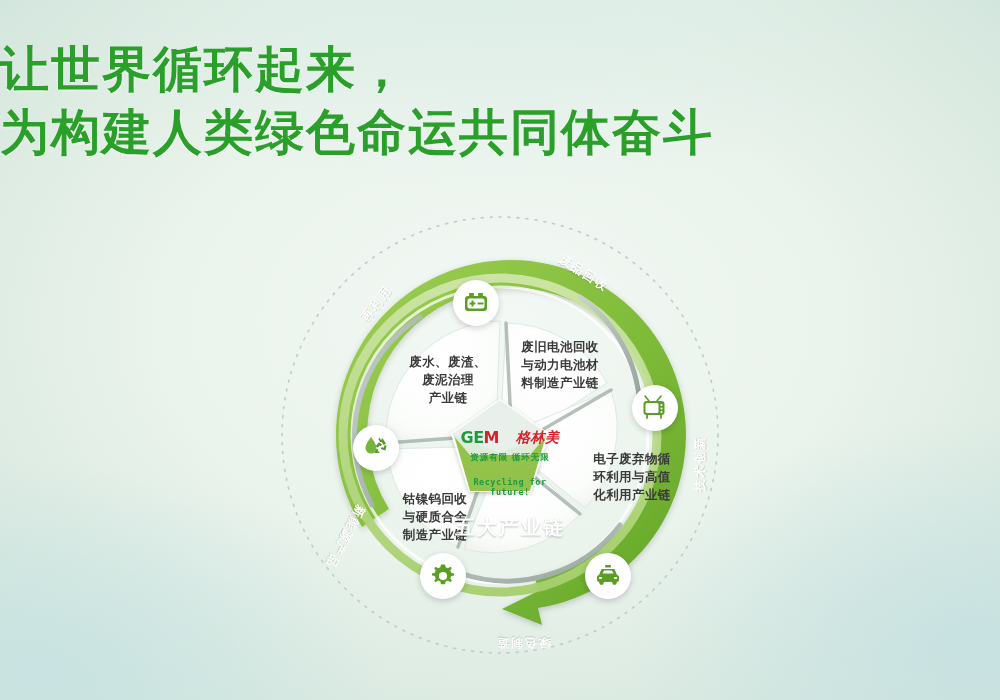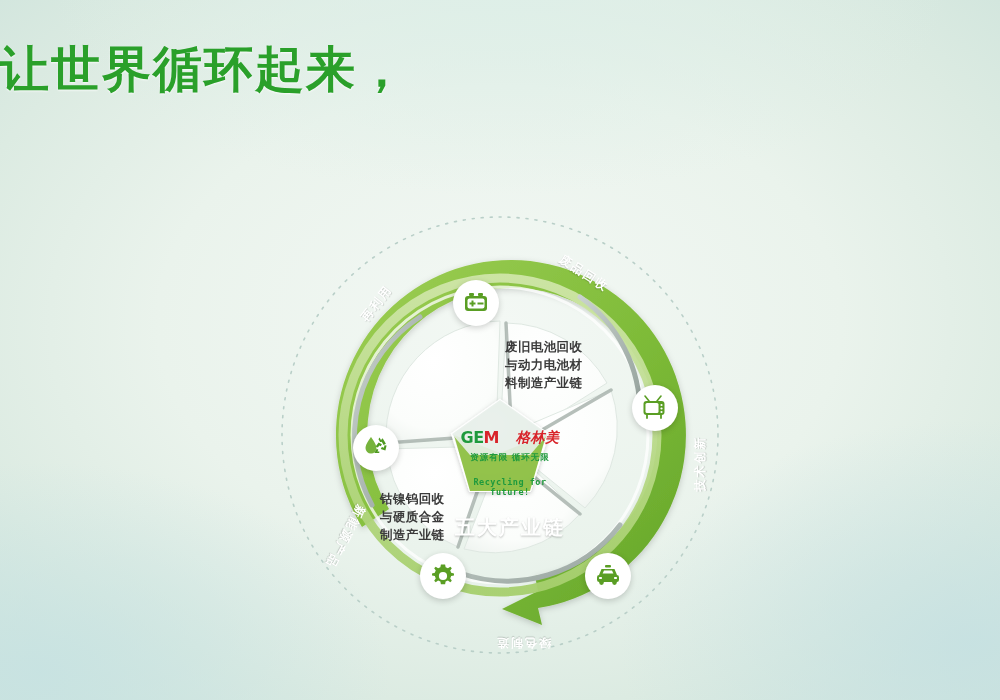--- a/index.html
+++ b/index.html
@@ -38,21 +38,21 @@
   .bubble{
     position:absolute;width:46px;height:46px;border-radius:50%;
     background:#fff;box-shadow:0 2px 6px rgba(0,0,0,.18);
     display:flex;align-items:center;justify-content:center;
   }
   .bubble svg{display:block;}
 
   
   .cap{
     position:absolute;color:#3b3b3b;font-size:12.5px;line-height:1.45;
-    font-weight:bold;letter-spacing:.4px;white-space:pre-line;
+    text-align:center;font-weight:bold;letter-spacing:.4px;white-space:pre-line;
   }
 
   
   .logo{
     position:absolute;left:455px;top:428px;width:110px;text-align:center;
   }
   .logo .row1{display:flex;align-items:center;justify-content:center;gap:17px;}
   .logo .gem{
     font-size:16px;font-weight:bold;color:#1f9a3d;letter-spacing:-.5px;
     font-family:"DejaVu Sans",sans-serif;
@@ -73,20 +73,21 @@
     text-shadow:0 1px 1px rgba(0,0,0,.18);white-space:nowrap;
   }
 </style>
 </head>
 <body>
 
 <div class="bg-wash"></div>
 
 <div class="title">
   <span class="l1">让世界循环起来，</span>
+  <span class="l2">为构建人类绿色命运共同体奋斗</span>
 </div>
 
 <div class="diagram">
   <svg width="440" height="460" viewBox="0 0 440 460" xmlns="http://www.w3.org/2000/svg">
     <defs>
       <linearGradient id="gOuterTop" x1="0" y1="0" x2="1" y2="1">
         <stop offset="0%" stop-color="#9fcf56"></stop>
         <stop offset="55%" stop-color="#7ebb38"></stop>
         <stop offset="100%" stop-color="#62a428"></stop>
       </linearGradient>
@@ -264,26 +265,32 @@
         <path d="M17.2 18.9 l-4.9 0 2.4-4.2 1.7 1.0 -1.0 1.7 2.0 0 z"></path>
         <path d="M13.6 12.4 l3.0-4.0 3.3 1.9 -1.2 2.0 -1.4-0.8 -1.4 1.9 z"></path>
       </g>
     </svg>
   </div>
 
   <div class="cap" style="left:225px;top:133px;width:110px;">废旧电池回收
 与动力电池材
 料制造产业链</div>
 
+  <div class="cap" style="left:297px;top:245px;width:110px;">电子废弃物循
+环利用与高值
+化利用产业链</div>
 
 
   <div class="cap" style="left:100px;top:285px;width:110px;">钴镍钨回收
 与硬质合金
 制造产业链</div>
 
+  <div class="cap" style="left:113px;top:148px;width:110px;">废水、废渣、
+废泥治理
+产业链</div>
 </div>
 
 <div class="logo">
   <div class="row1">
     <span class="gem"><span>GE</span><span class="m">M</span></span>
     <span class="cn">格林美</span>
   </div>
   <div class="slogan">资源有限  循环无限</div>
   <div class="eng">Recycling for future!</div>
   <div class="five">五大产业链</div>

